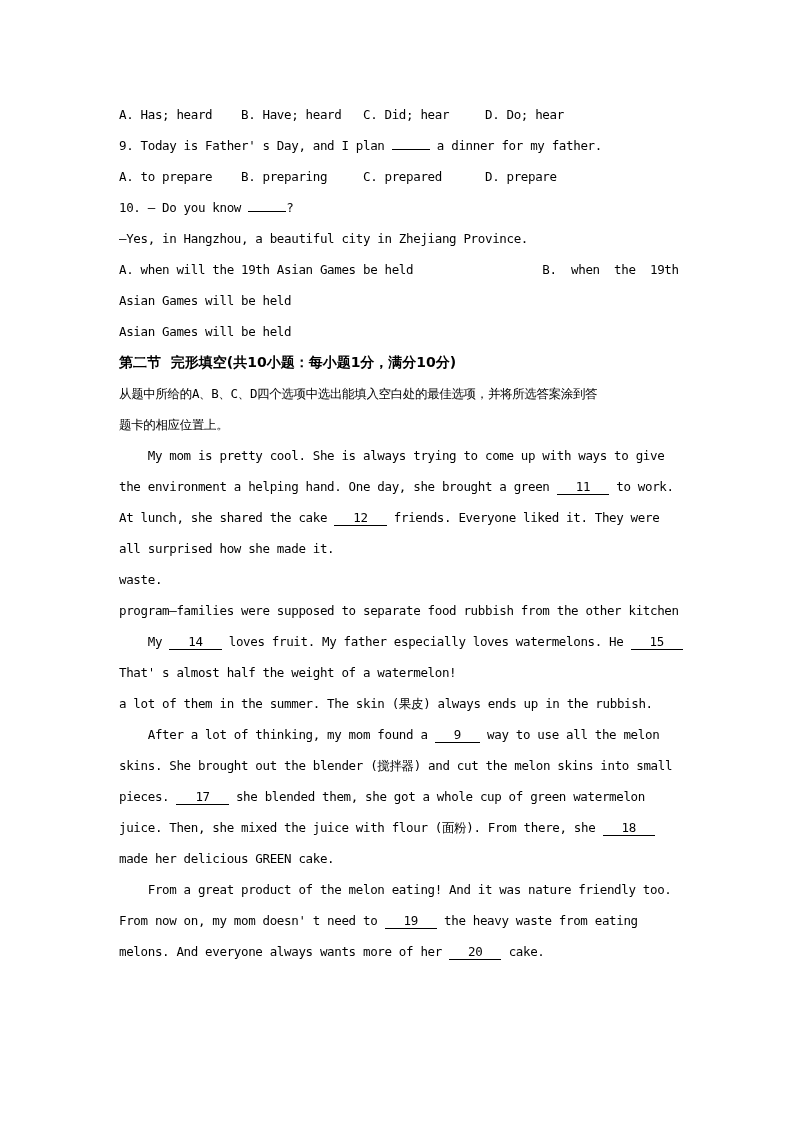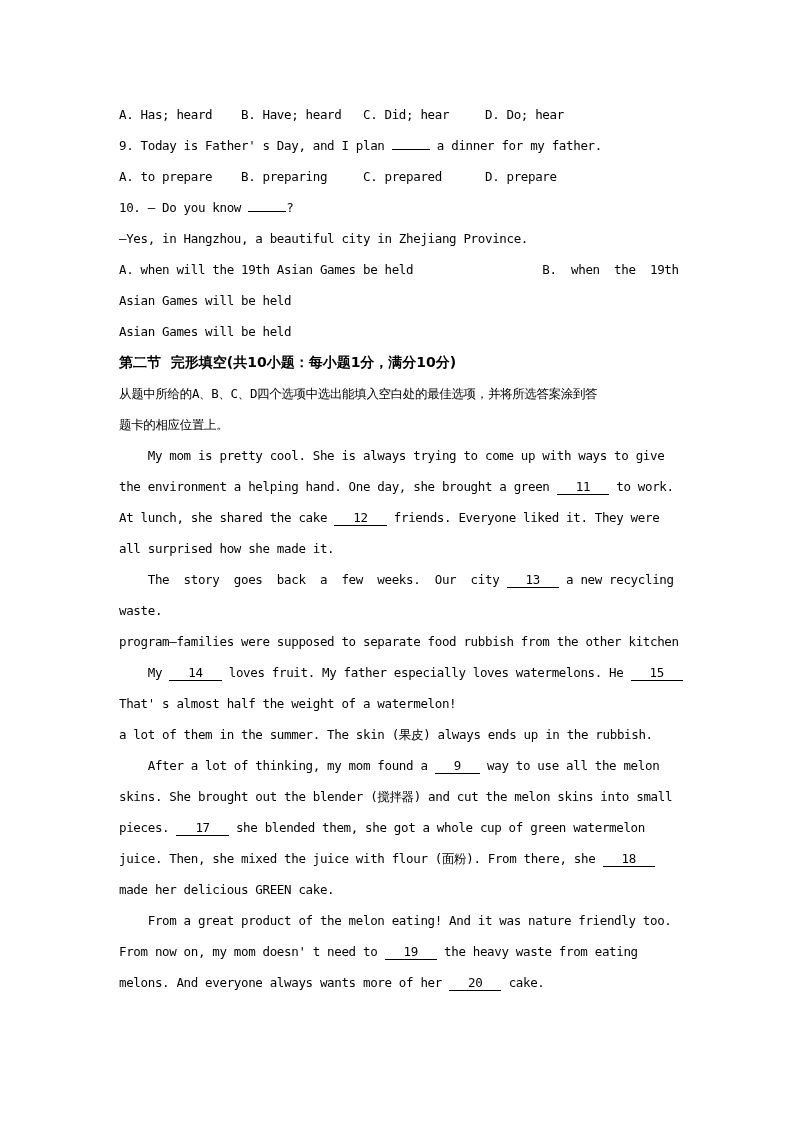--- a/index.html
+++ b/index.html
@@ -49,21 +49,20 @@
       <div class="line">A. when will the 19th Asian Games be held                  B.  when  the  19th</div>
       <div class="line">Asian Games will be held</div>
       <div class="line">Asian Games will be held</div>
       <div class="line heading">第二节  完形填空(共10小题：每小题1分，满分10分)</div>
       <div class="line">从题中所给的A、B、C、D四个选项中选出能填入空白处的最佳选项，并将所选答案涂到答</div>
       <div class="line">题卡的相应位置上。</div>
       <div class="line">    My mom is pretty cool. She is always trying to come up with ways to give</div>
       <div class="line">the environment a helping hand. One day, she brought a green <span class="blank">11</span> to work.</div>
       <div class="line">At lunch, she shared the cake <span class="blank">12</span> friends. Everyone liked it. They were</div>
       <div class="line">all surprised how she made it.</div>
-      <div class="line">    The  story  goes  back  a  few  weeks.  Our  city <span class="blank">13</span> a new recycling</div>
       <div class="line">waste.</div>
       <div class="line">program—families were supposed to separate food rubbish from the other kitchen</div>
       <div class="line">    My <span class="blank">14</span> loves fruit. My father especially loves watermelons. He <span class="blank">15</span></div>
       <div class="line">That' s almost half the weight of a watermelon!</div>
       <div class="line">a lot of them in the summer. The skin (果皮) always ends up in the rubbish.</div>
       <div class="line">    After a lot of thinking, my mom found a <span class="blank">9</span> way to use all the melon</div>
       <div class="line">skins. She brought out the blender (搅拌器) and cut the melon skins into small</div>
       <div class="line">pieces. <span class="blank">17</span> she blended them, she got a whole cup of green watermelon</div>
       <div class="line">juice. Then, she mixed the juice with flour (面粉). From there, she <span class="blank">18</span></div>
       <div class="line">made her delicious GREEN cake.</div>

